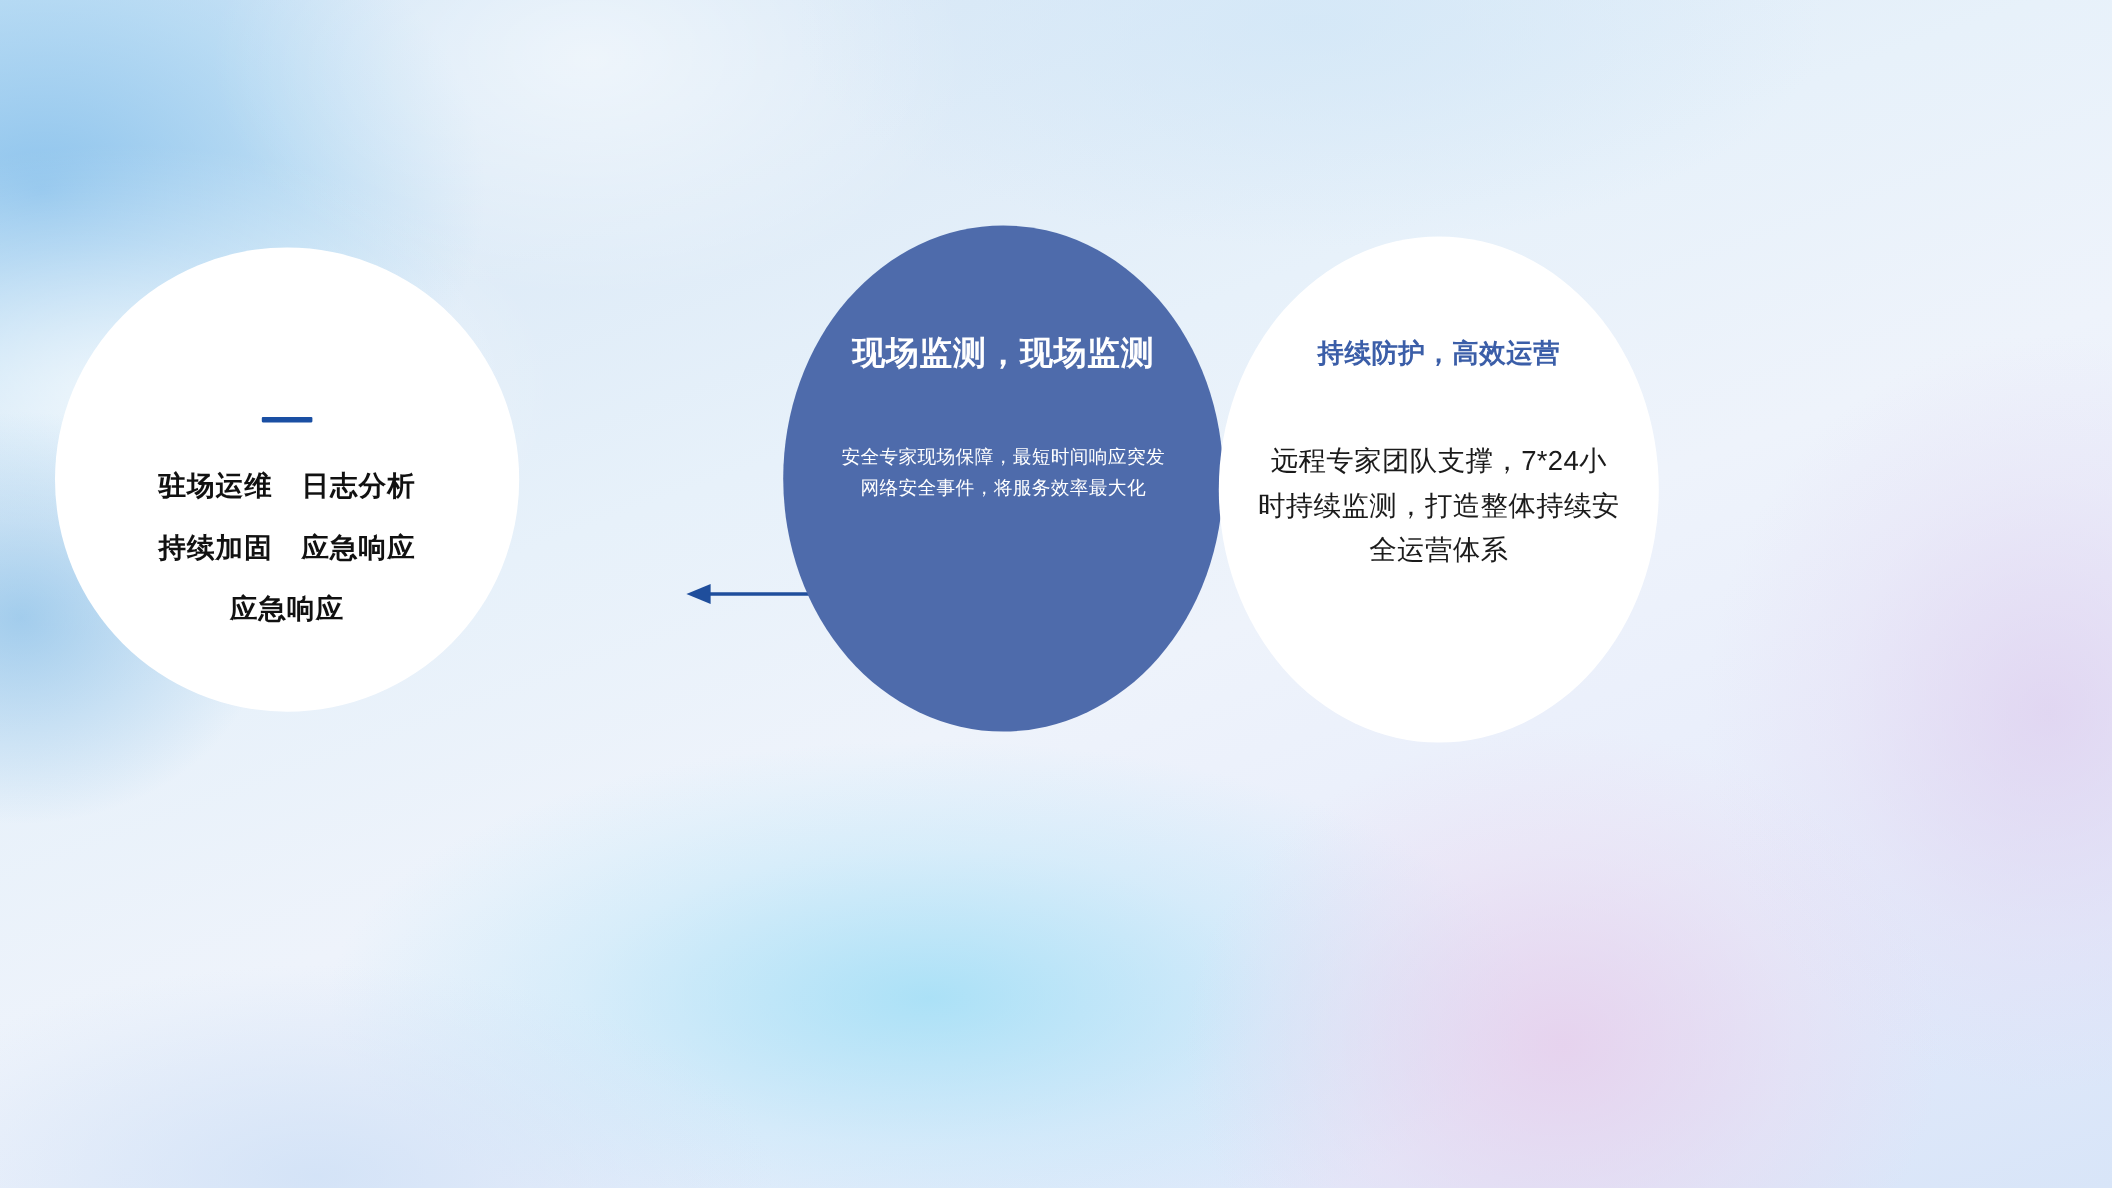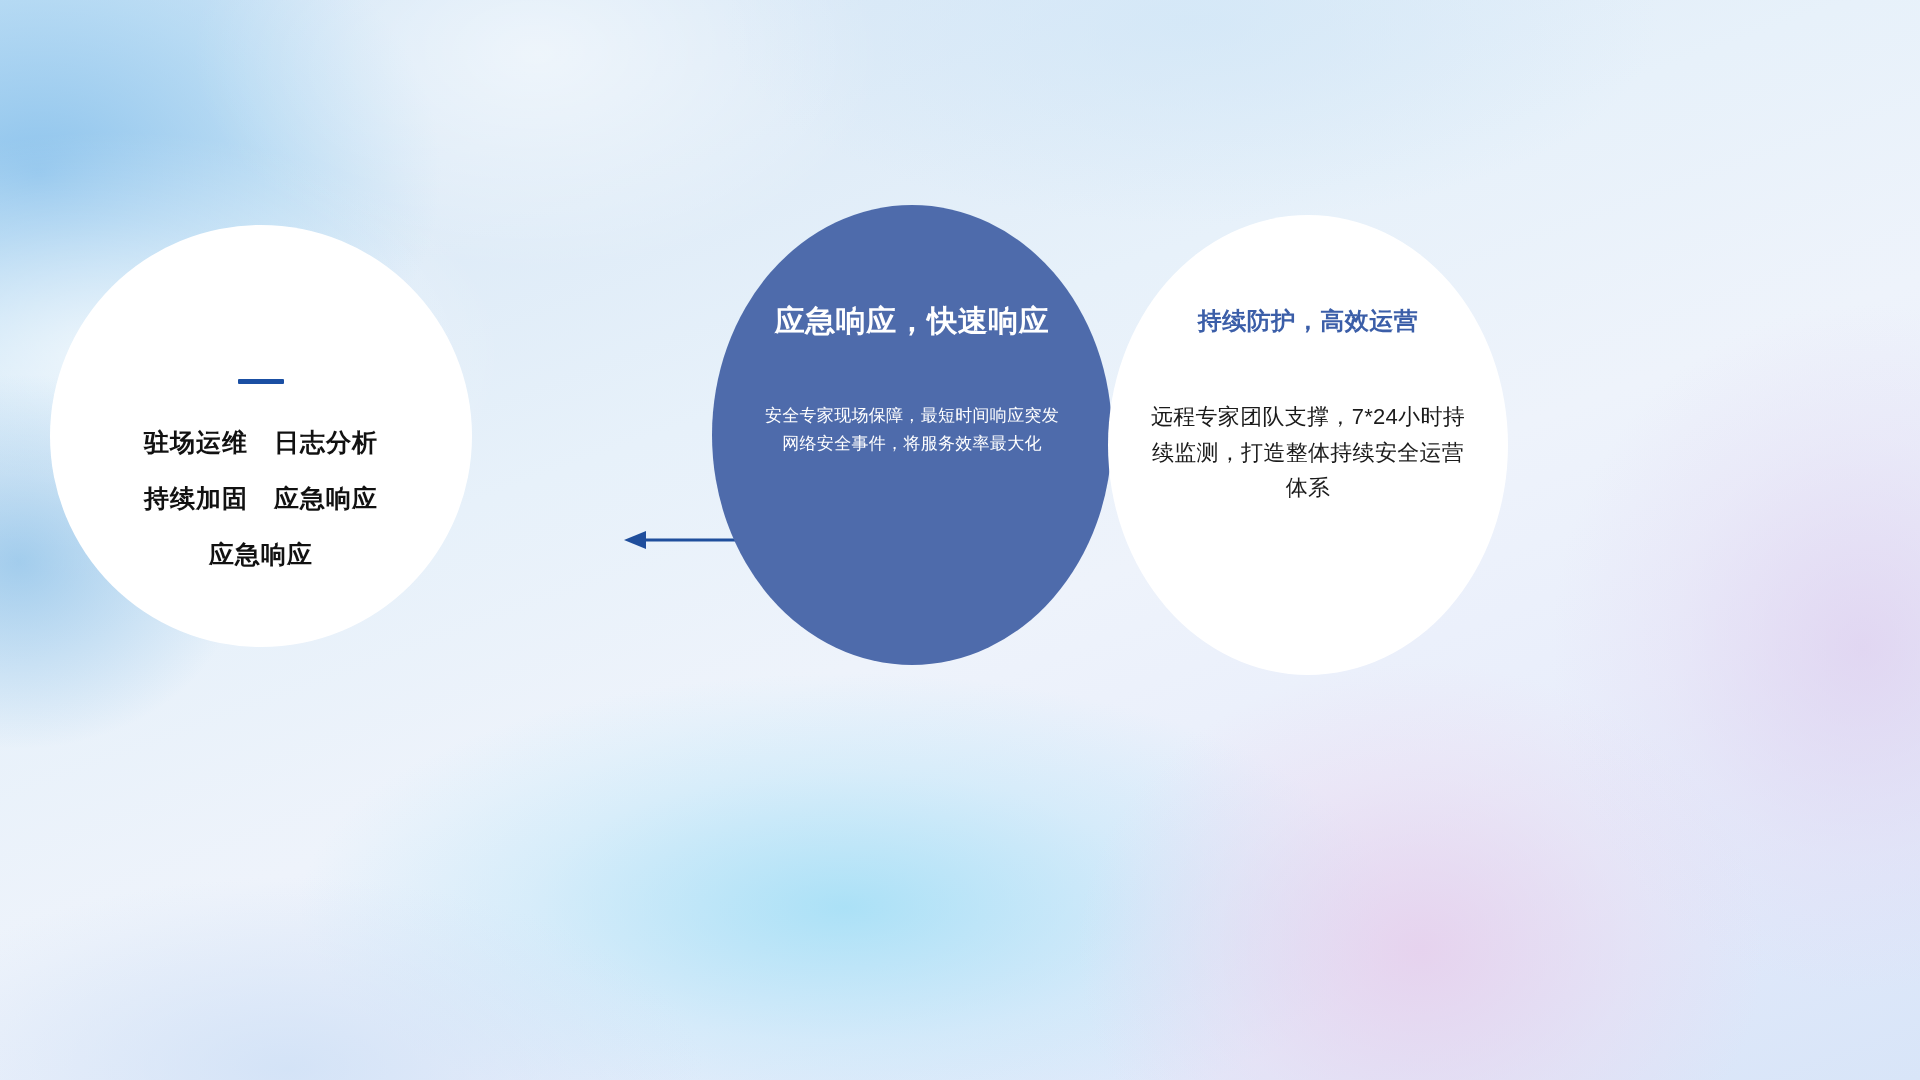--- a/index.html
+++ b/index.html
@@ -177,21 +177,21 @@
   .circle-right .c-title {
     font-size: 24px;
     font-weight: bold;
     color: #3b5ea8;
     letter-spacing: 0.5px;
     white-space: nowrap;
     margin-bottom: 62px;
   }
 
   .circle-right .c-body {
-    font-size: 22px;
+    font-size: 25px;
     color: #1b1b1b;
     line-height: 1.62;
     width: 330px;
     letter-spacing: 0.3px;
   }
 </style>
 </head>
 <body>
 
 <div id="stage">
@@ -213,21 +213,21 @@
   </svg>
 
   <div class="circle circle-left">
     <div class="divider-dash"></div>
     <div class="left-line">驻场运维　日志分析</div>
     <div class="left-line">持续加固　应急响应</div>
     <div class="left-line">应急响应</div>
   </div>
 
   <div class="circle circle-mid">
-    <div class="c-title">应急响应，快速响应</div>
+    <div class="c-title">现场监测，现场监测</div>
     <div class="c-body">安全专家现场保障，最短时间响应突发网络安全事件，将服务效率最大化</div>
   </div>
 
   <div class="circle circle-right">
     <div class="c-title">持续防护，高效运营</div>
     <div class="c-body">远程专家团队支撑，7*24小时持续监测，打造整体持续安全运营体系</div>
   </div>
 
 </div>
 

